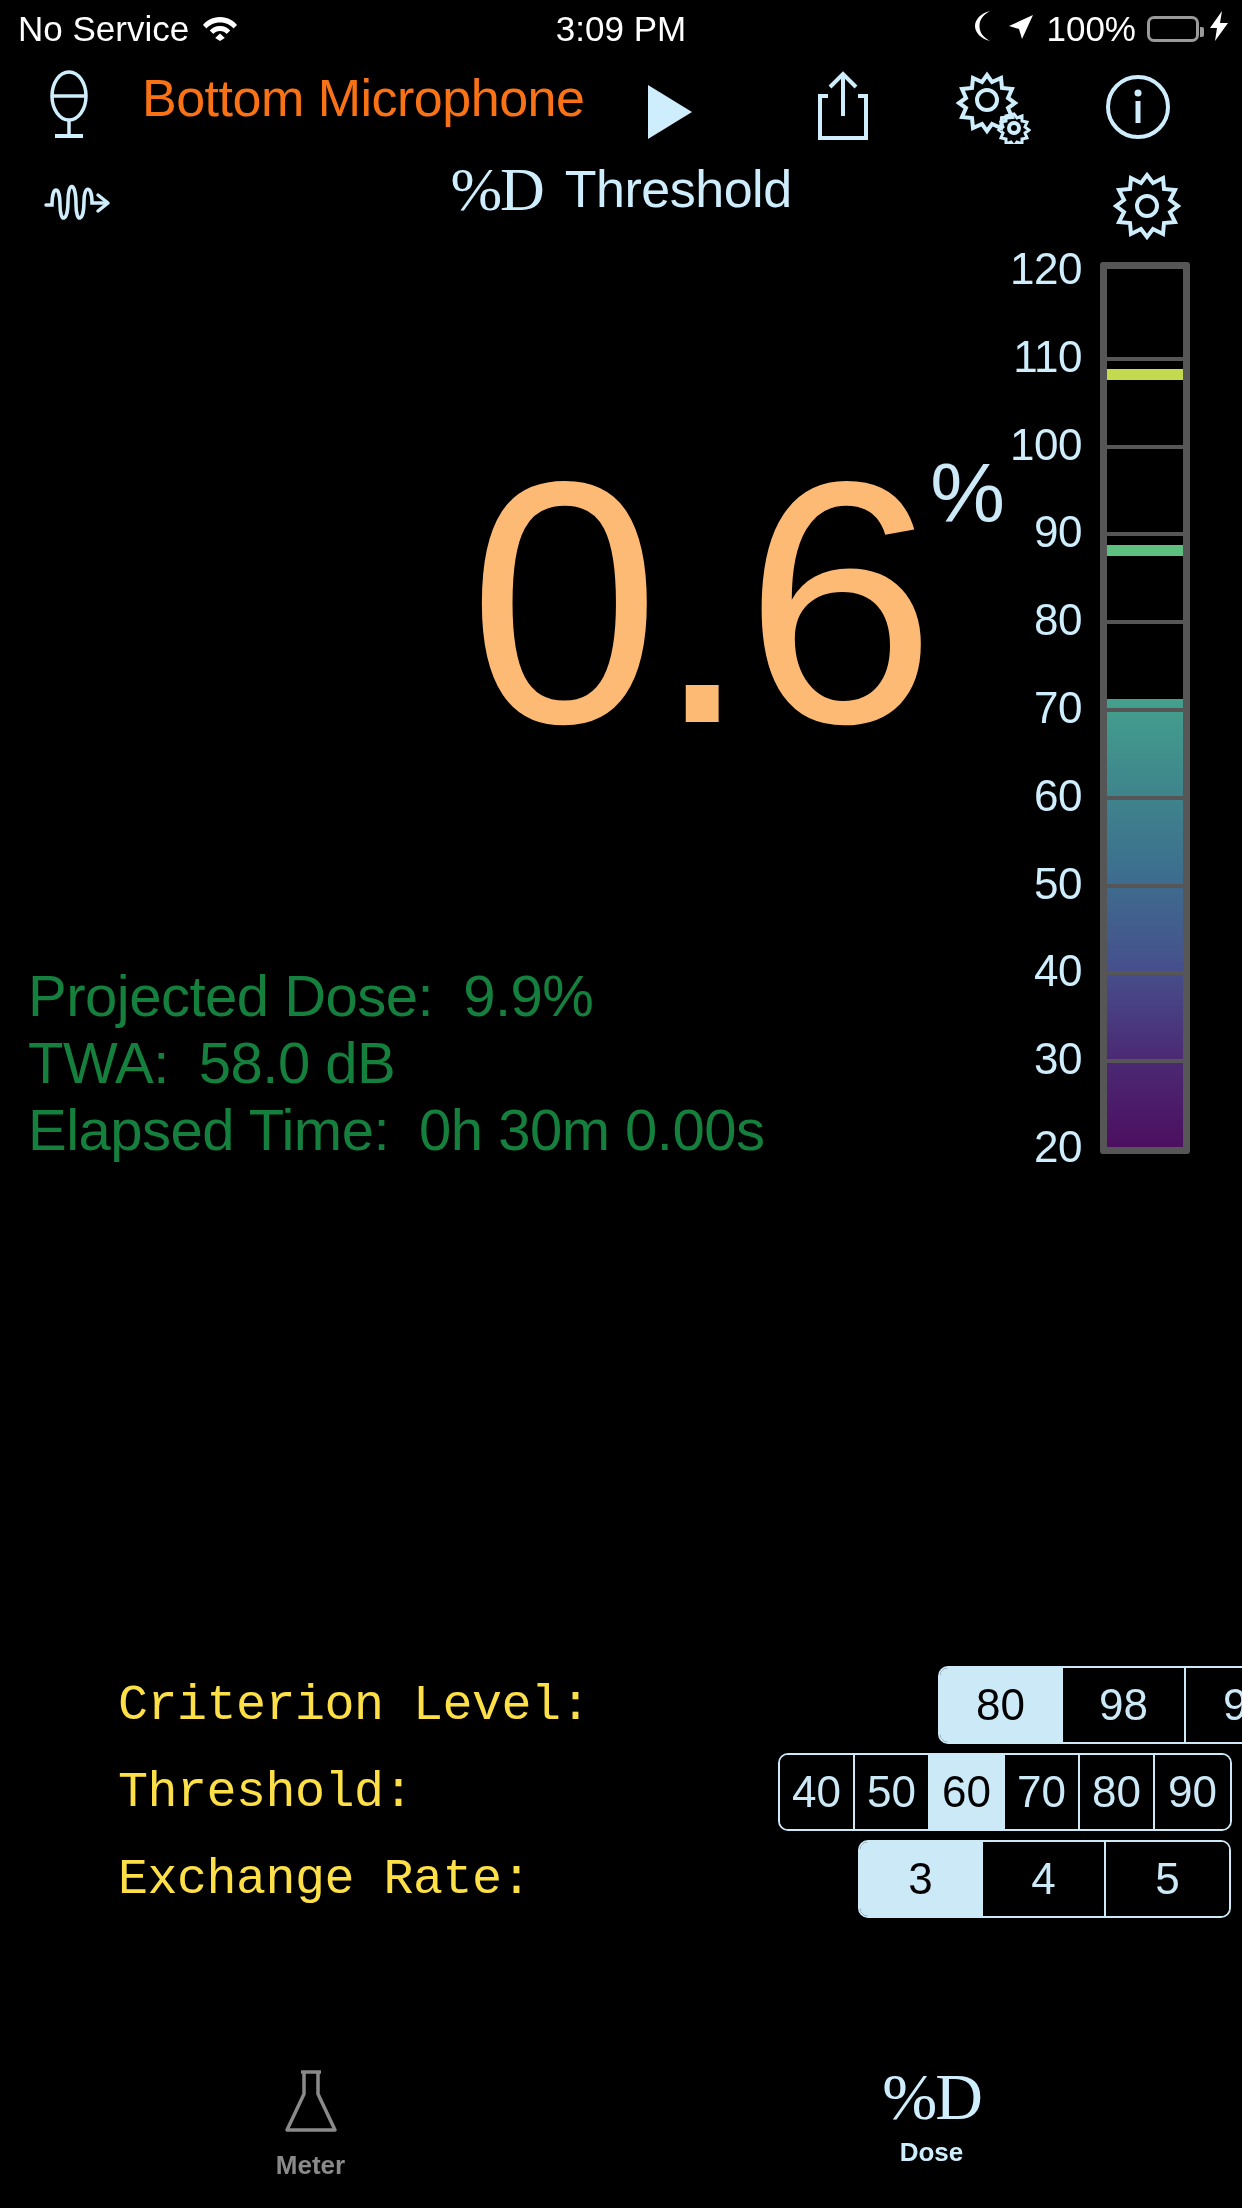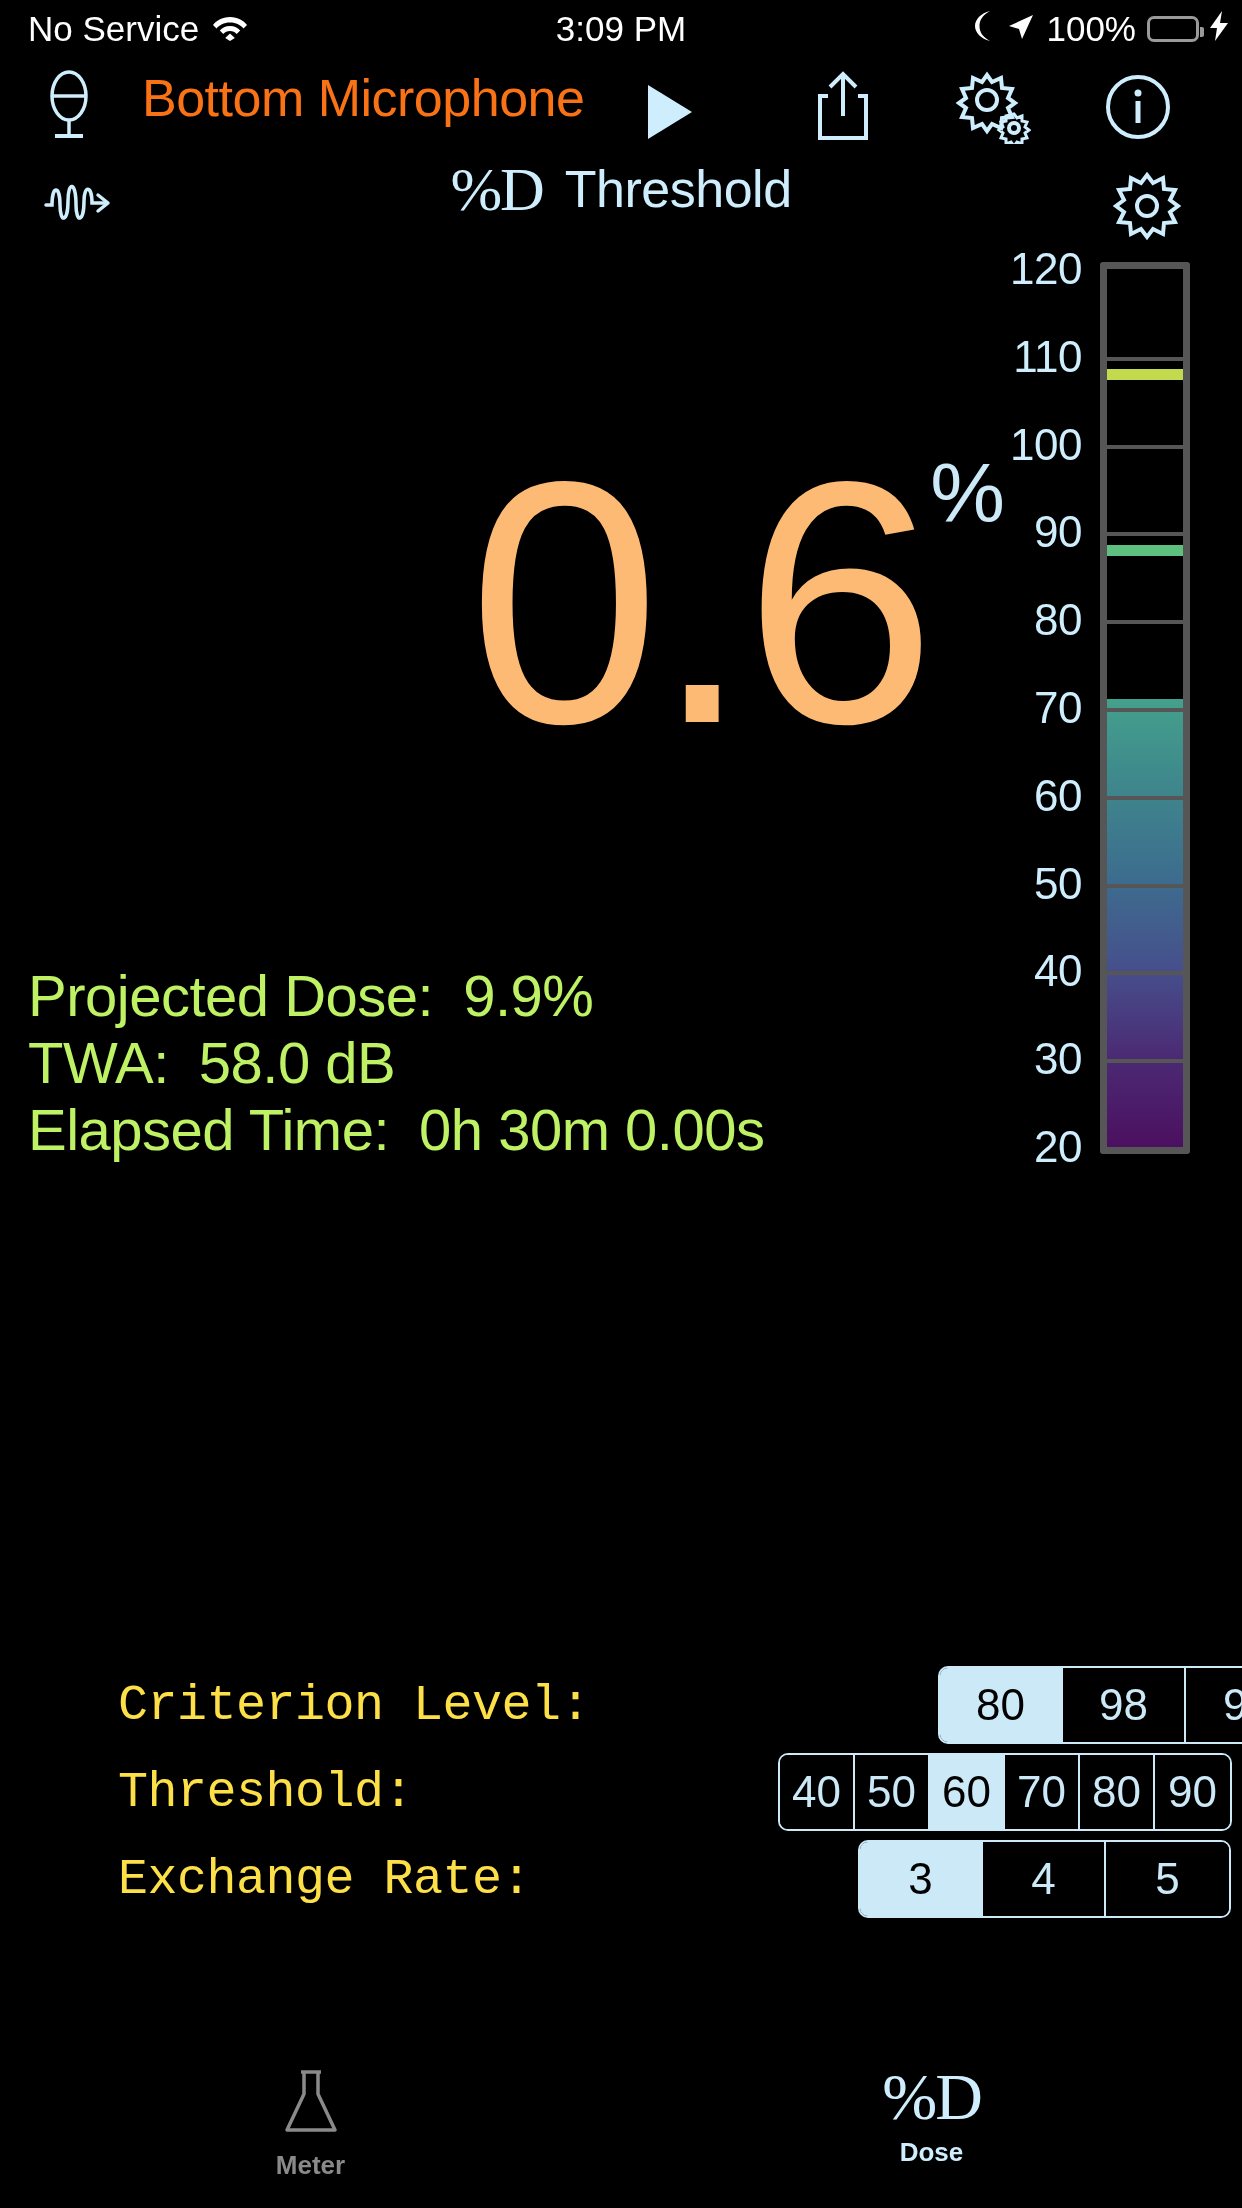--- a/index.html
+++ b/index.html
@@ -9,21 +9,21 @@
     font-family:"Liberation Sans", sans-serif;
     -webkit-font-smoothing:antialiased;
   }
   .screen { position:relative; width:1242px; height:2208px; background:#000; }
 
   
   .statusbar {
     position:absolute; top:0; left:0; width:1242px; height:58px;
     color:#fff; font-size:35px; font-weight:400;
   }
-  .sb-left  { position:absolute; left:18px; top:9px; display:flex; align-items:center; gap:13px;margin-left:10px; }
+  .sb-left  { position:absolute; left:18px; top:9px; display:flex; align-items:center; gap:13px; }
   .sb-center{ position:absolute; left:0; width:1242px; top:9px; text-align:center; font-weight:500;}
   .sb-right { position:absolute; right:14px; top:9px; display:flex; align-items:center; gap:11px; }
   .sb-right .pct { font-weight:400; }
   .battery {
     position:relative; width:52px; height:26px;
     border:3px solid #9a9a9a; border-radius:7px; padding:2px;
   }
   .battery::after{
     content:""; position:absolute; right:-8px; top:8px;
     width:4px; height:10px; background:#9a9a9a; border-radius:0 2px 2px 0;
@@ -61,21 +61,21 @@
     position:absolute; right:70px; top:-130px;
     font-size:345px; line-height:1; color:#fdba74; font-weight:300;
     letter-spacing:-6px; font-family:"Liberation Sans", sans-serif;
   }
   .big-unit {
     position:absolute; right:-5px; top:-115px;
     font-size:84px; color:#cce9f8; font-weight:300;
   }
 
   
-  .stats { position:absolute; left:28px; top:965px; color:#bef264; }
+  .stats { position:absolute; left:28px; top:965px; color:#15803d; }
   .stat-line { font-size:58px; line-height:1.07; white-space:nowrap; letter-spacing:-0.5px; margin-bottom:5px;}
   .stat-line .val { margin-left:30px; }
 
   
   .meter { position:absolute; left:1100px; top:262px; width:90px; height:892px; }
   .meter-frame {
     position:absolute; inset:0;
     border:7px solid #565656; border-radius:3px; background:#000;
     overflow:hidden;
   }

